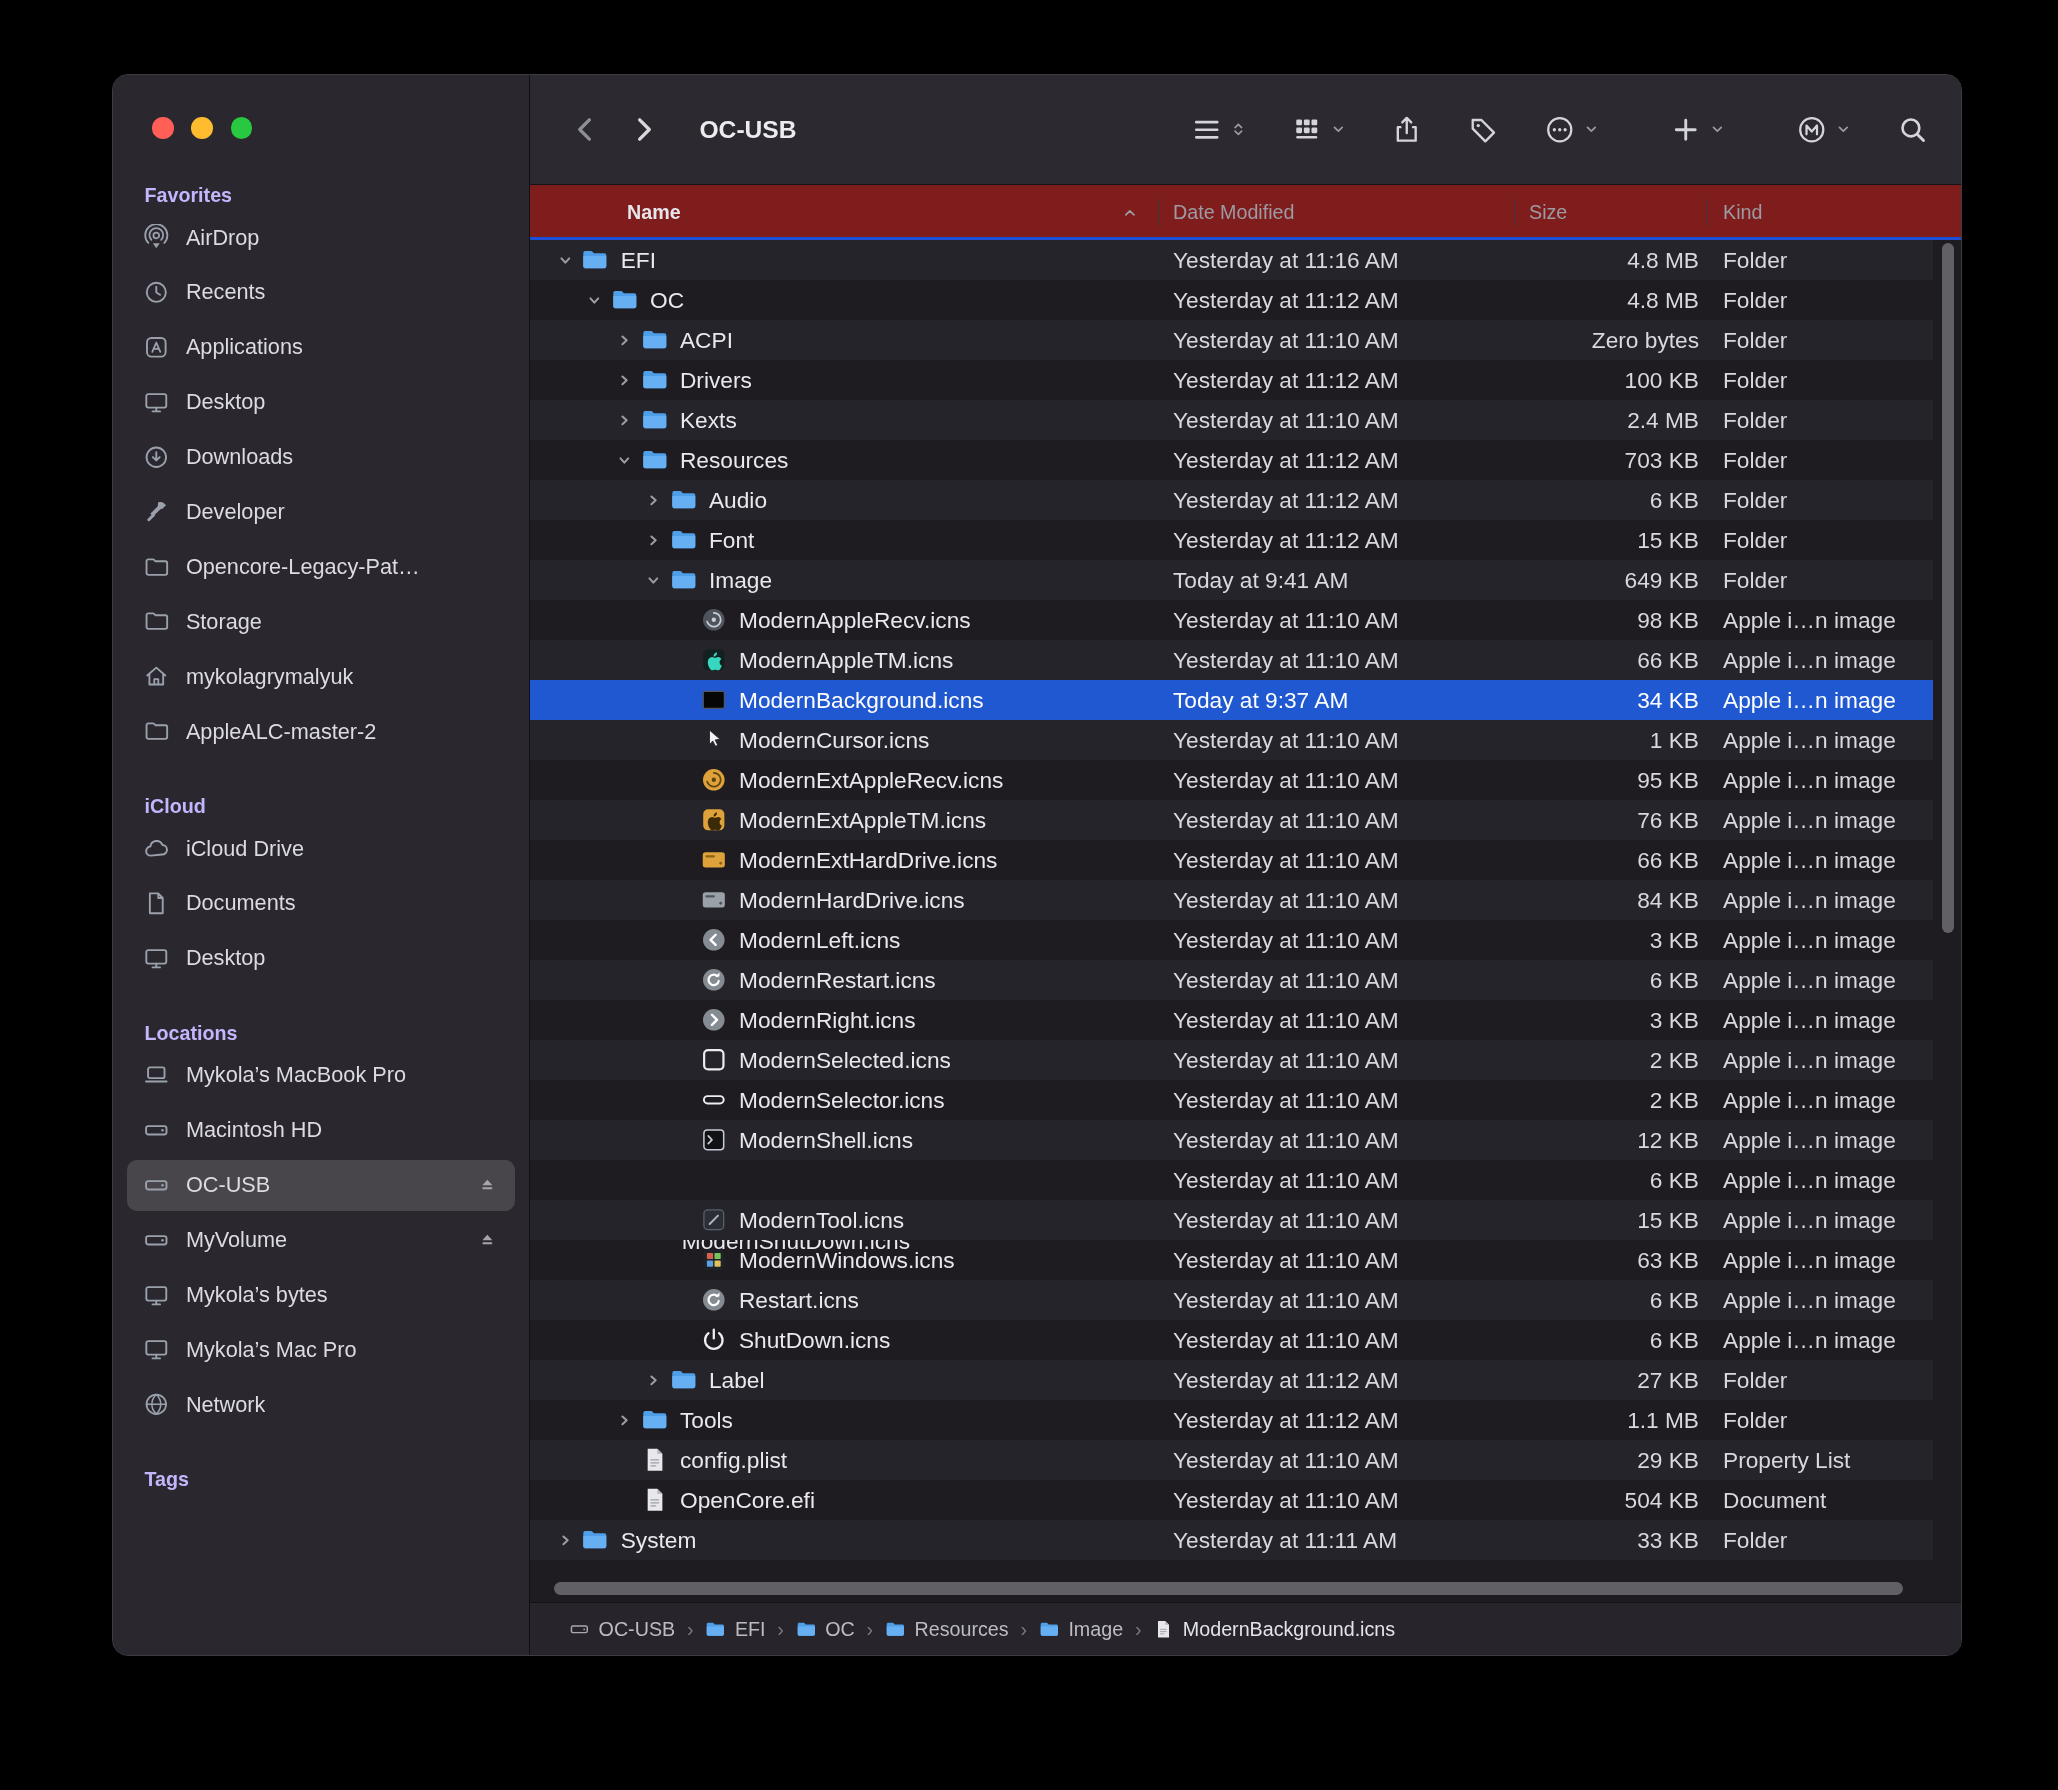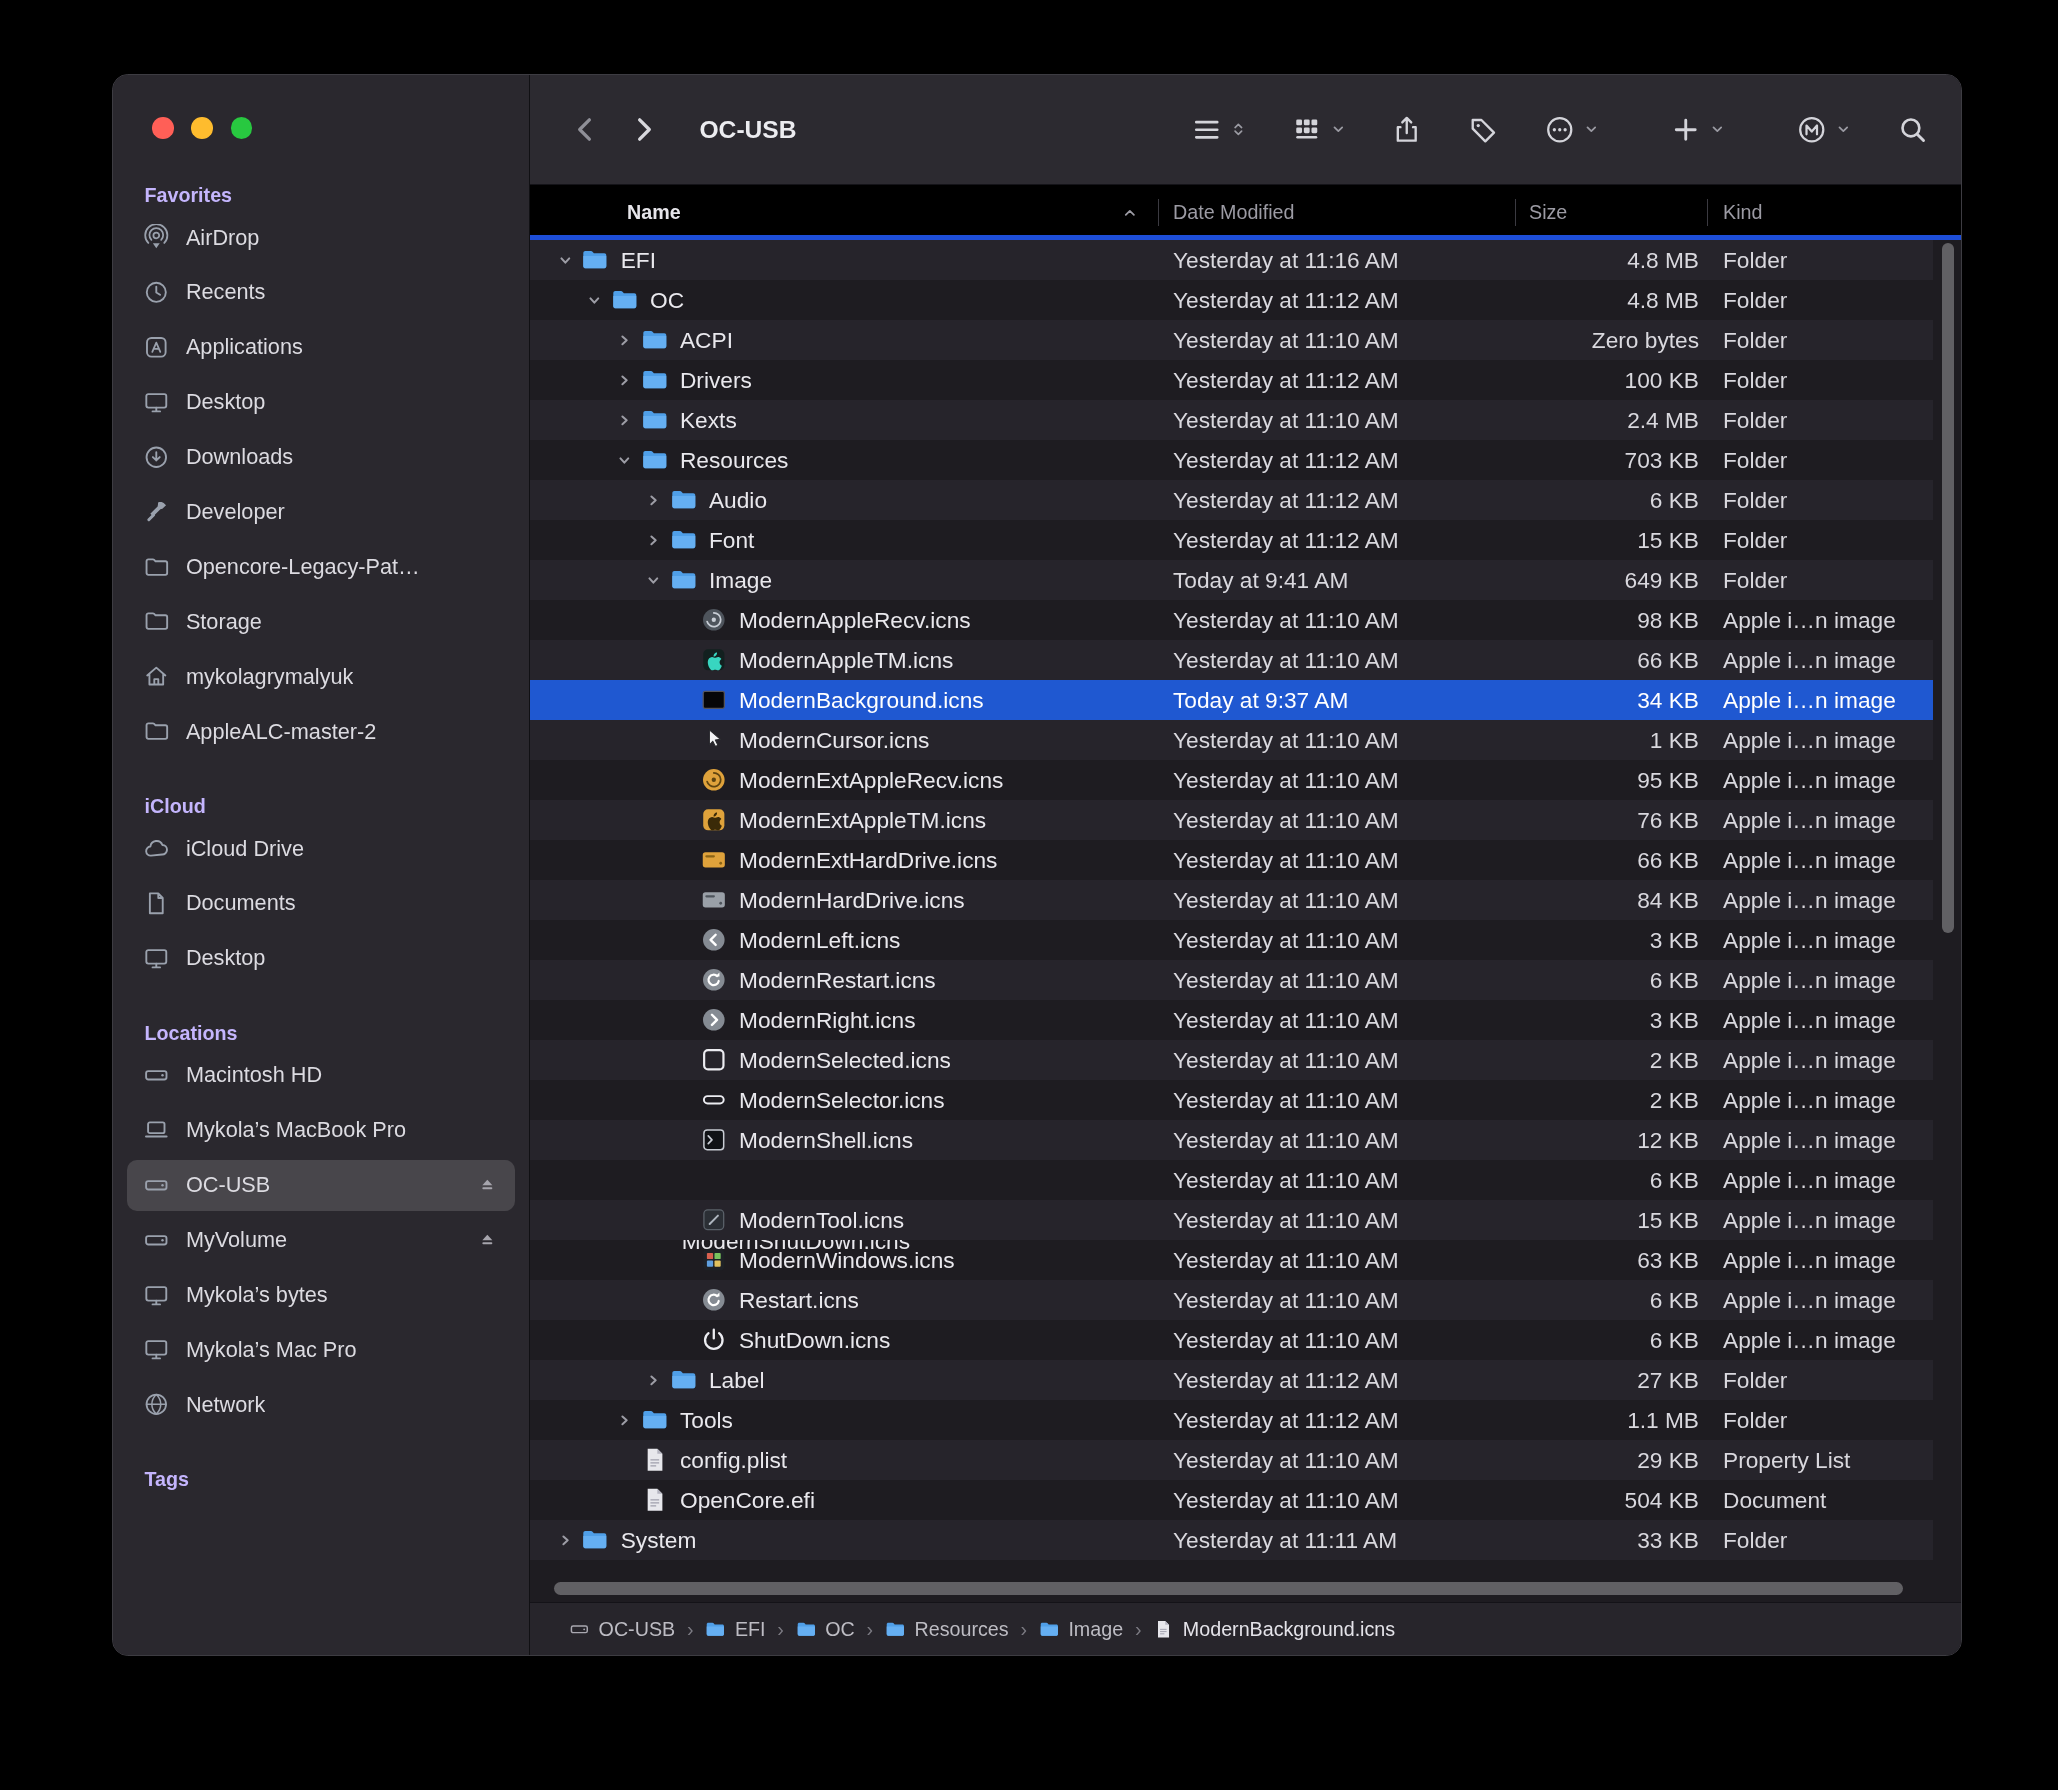--- a/index.html
+++ b/index.html
@@ -49,21 +49,21 @@
   .title { font-size:24.6px; font-weight:700; color:#ececf0; margin-left:39px; white-space:nowrap; }
   .controls { margin-left:auto; display:flex; align-items:center; }
   .ctrl { display:flex; align-items:center; gap:6.9px; margin-left:45px; color:#d4d4da; }
   .ctrl.gap { margin-left:71px; }
   .ctrl .ic { width:31.5px; height:31.5px; display:flex; }
   .ctrl .ic svg { width:100%; height:100%; }
   .ctrl .chev { width:16.7px; height:16.7px; display:flex; color:#9a9aa2; }
   .ctrl .chev svg { width:100%; height:100%; }
   
   .col-headers {
-    height:55px; flex:none; background:#000000; border-bottom:5px solid #1d4ed8;
+    height:55px; flex:none; background:#7f1d1d; border-bottom:3px solid #1d4ed8;
     position:relative; font-size:19.7px; color:#9c9ba4;
   }
   .ch { position:absolute; top:0; line-height:55px; white-space:nowrap; }
   .ch-name { left:97px; color:#e6e5ea; font-weight:600; }
   .sort { position:absolute; left:591px; top:18.7px; width:17.7px; height:17.7px; color:#9c9ba4; }
   .sort svg { width:100%; height:100%; }
   .ch-date { left:643px; } .ch-size { left:999px; } .ch-kind { left:1193px; }
   .cdiv { position:absolute; top:13.8px; width:1px; height:27.6px; background:#3b3a41; }
   .d1{ left:628px; } .d2{ left:985px; } .d3{ left:1177px; }
   
@@ -226,34 +226,34 @@
                 <rect x="3" y="4.6" width="18" height="12.2" rx="1.8" fill="none" stroke="currentColor" stroke-width="1.7"></rect>
                 <path d="M12 16.8v3.4M8.6 20.2h6.8" fill="none" stroke="currentColor" stroke-width="1.7" stroke-linecap="round" stroke-linejoin="round"></path>
               </svg>
             </span>
             <span class="sb-label">Desktop</span>
           </div>
           <div class="sb-header">Locations</div>
           <div class="sb-item">
             <span class="sb-ic">
               <svg viewBox="0 0 24 24" fill="none">
+                <rect x="4.6" y="4.8" width="14.8" height="9.8" rx="1.6" fill="none" stroke="currentColor" stroke-width="1.7"></rect>
+                <path d="M2.8 17.6h18.4" fill="none" stroke="currentColor" stroke-width="2" stroke-linecap="round" stroke-linejoin="round"></path>
+              </svg>
+            </span>
+            <span class="sb-label">Mykola’s MacBook Pro</span>
+          </div>
+          <div class="sb-item">
+            <span class="sb-ic">
+              <svg viewBox="0 0 24 24" fill="none">
                 <rect x="2.8" y="8.2" width="18.4" height="7.6" rx="2" fill="none" stroke="currentColor" stroke-width="1.7"></rect>
                 <circle cx="17.6" cy="12" r="1.1" fill="currentColor"></circle>
               </svg>
             </span>
             <span class="sb-label">Macintosh HD</span>
-          </div>
-          <div class="sb-item">
-            <span class="sb-ic">
-              <svg viewBox="0 0 24 24" fill="none">
-                <rect x="4.6" y="4.8" width="14.8" height="9.8" rx="1.6" fill="none" stroke="currentColor" stroke-width="1.7"></rect>
-                <path d="M2.8 17.6h18.4" fill="none" stroke="currentColor" stroke-width="2" stroke-linecap="round" stroke-linejoin="round"></path>
-              </svg>
-            </span>
-            <span class="sb-label">Mykola’s MacBook Pro</span>
           </div>
           <div class="sb-item selected">
             <span class="sb-ic">
               <svg viewBox="0 0 24 24" fill="none">
                 <rect x="2.8" y="8.2" width="18.4" height="7.6" rx="2" fill="none" stroke="currentColor" stroke-width="1.7"></rect>
                 <circle cx="17.6" cy="12" r="1.1" fill="currentColor"></circle>
               </svg>
             </span>
             <span class="sb-label">OC-USB</span>
             <span class="sb-eject"><svg viewBox="0 0 24 24" fill="none">

